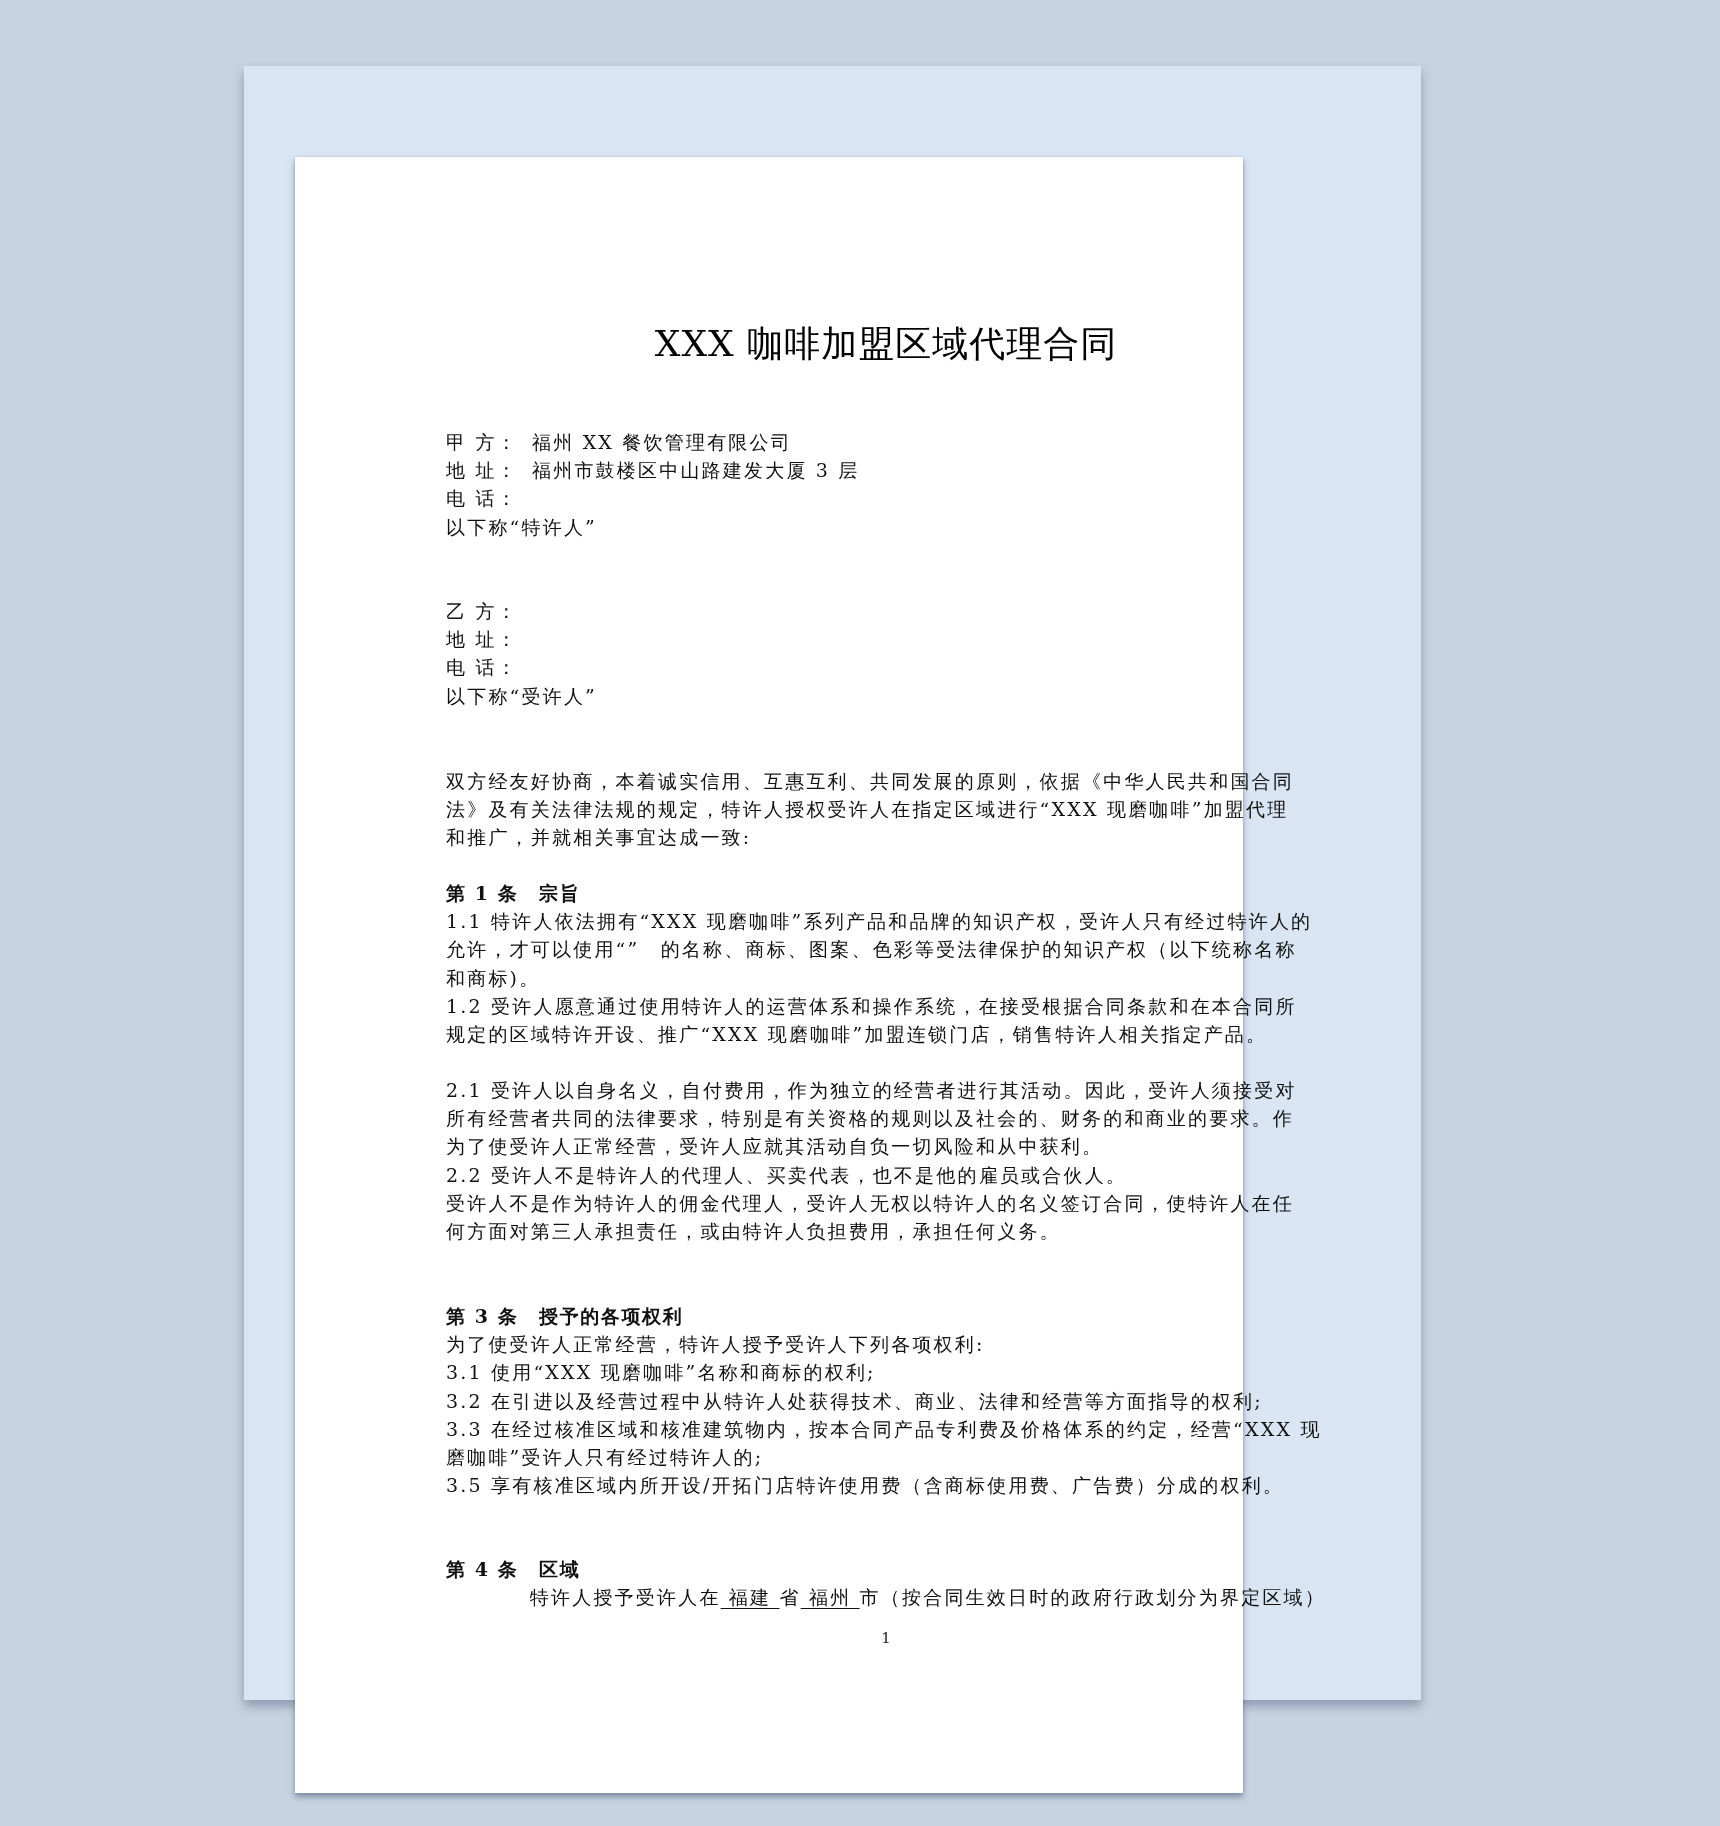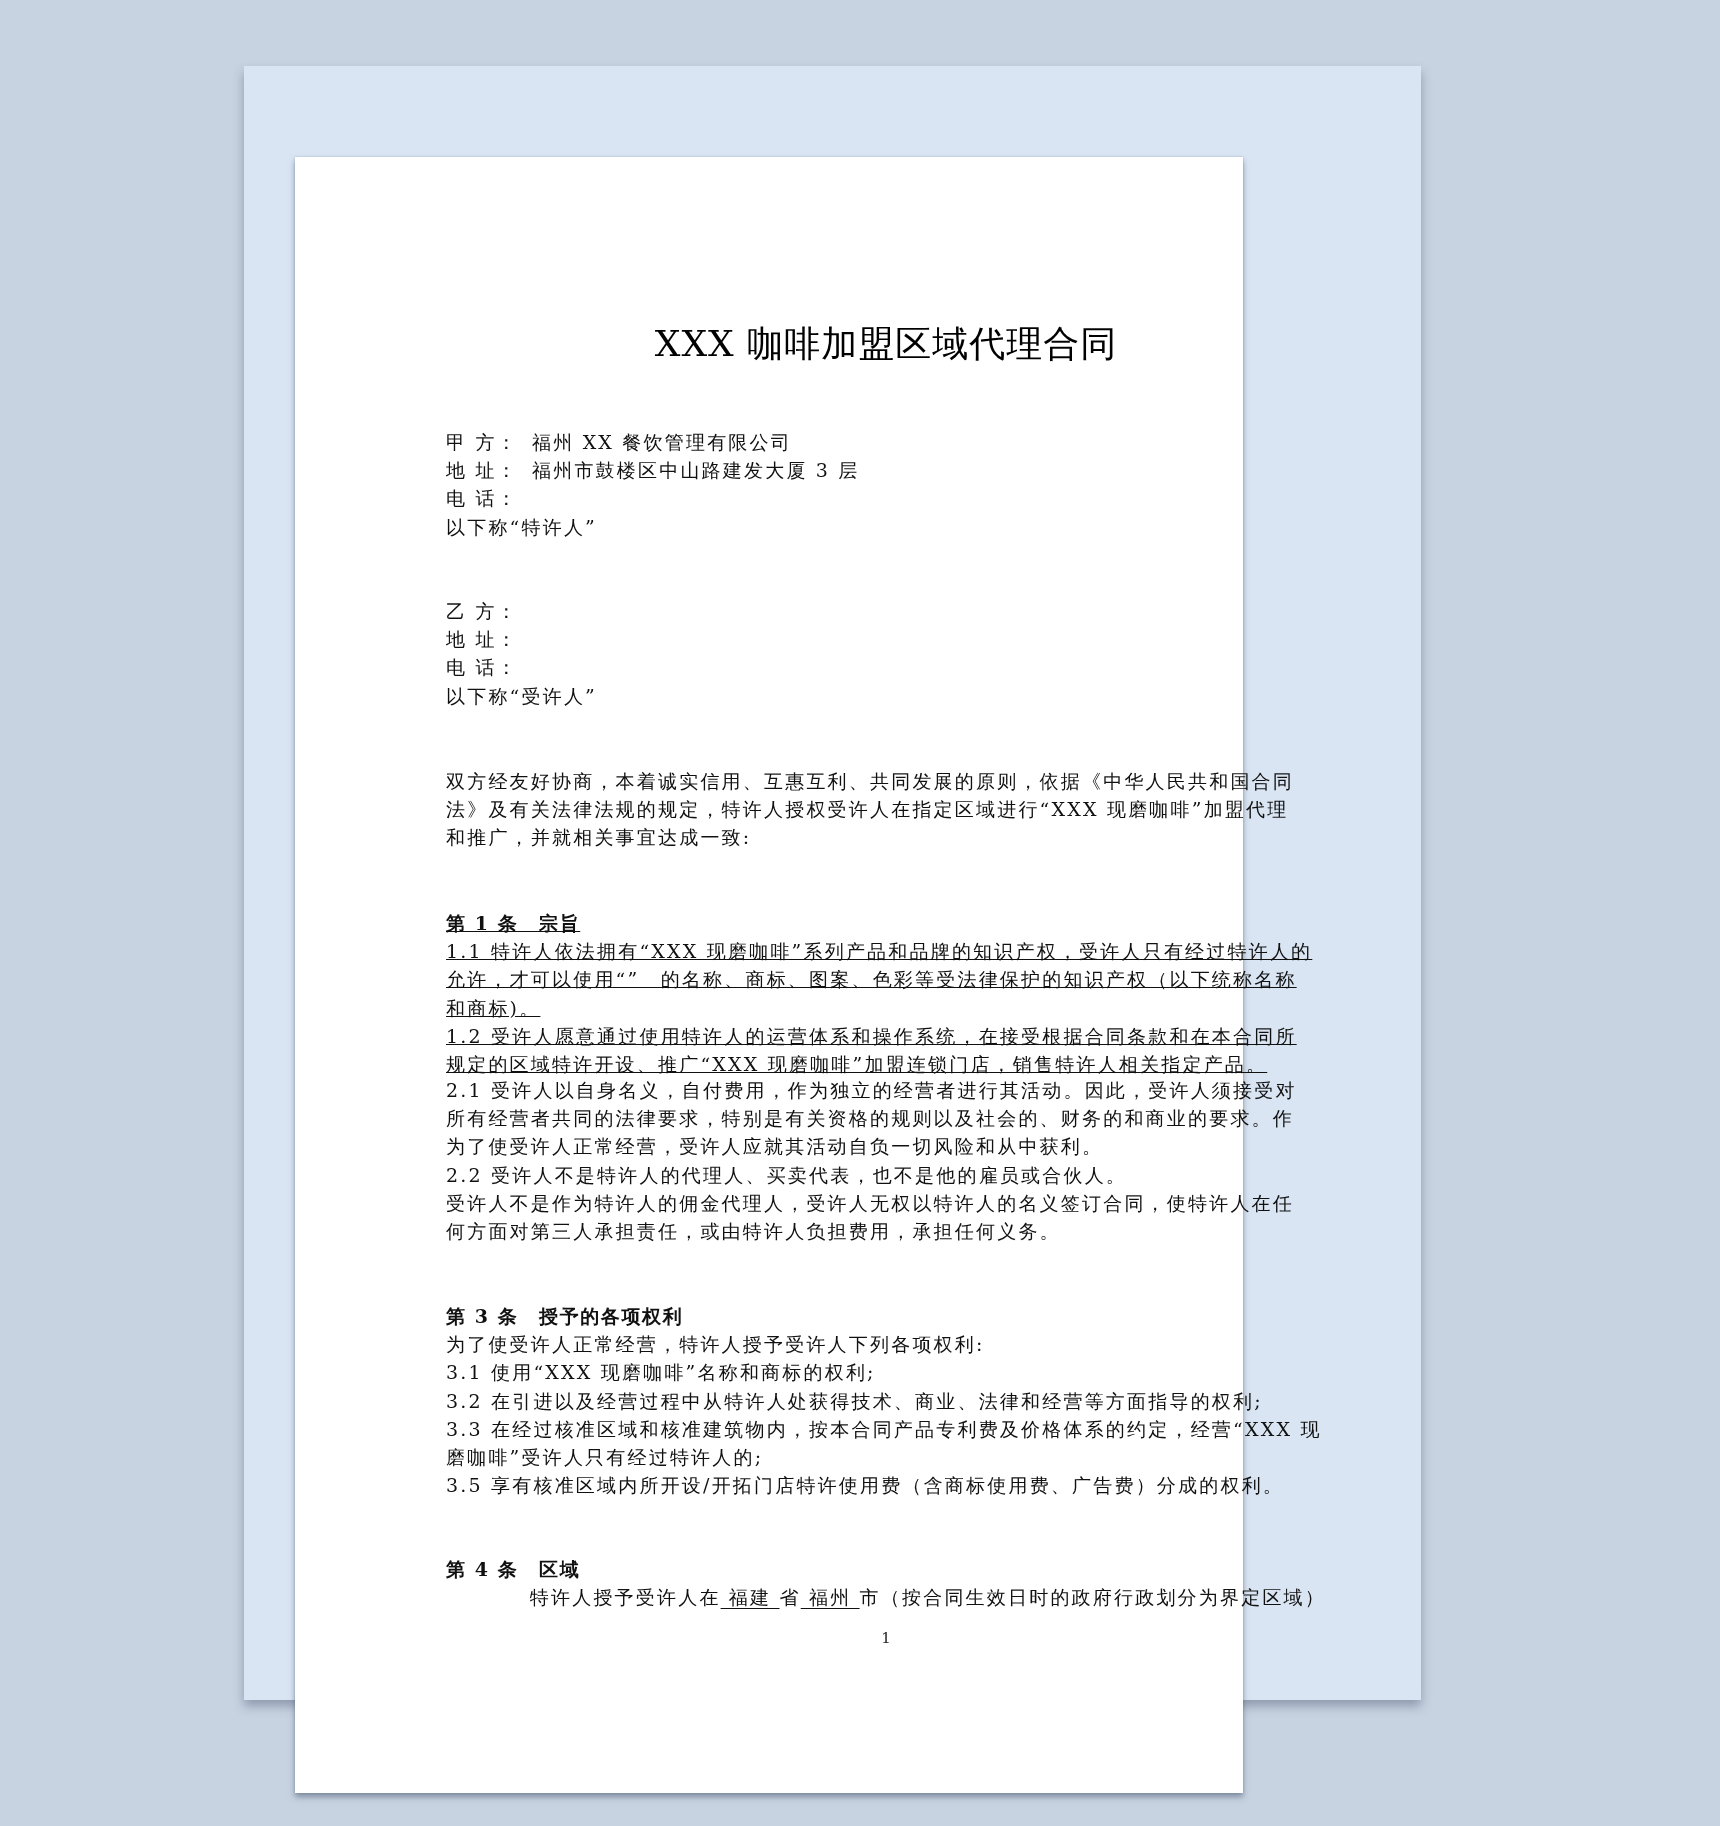--- a/index.html
+++ b/index.html
@@ -113,21 +113,21 @@
       </div>
       <div class="line">以下称“受许人”</div>
     </div>
 
     <div class="block" style="top:610px;">
       <div class="line">双方经友好协商，本着诚实信用、互惠互利、共同发展的原则，依据《中华人民共和国合同</div>
       <div class="line">法》及有关法律法规的规定，特许人授权受许人在指定区域进行“XXX 现磨咖啡”加盟代理</div>
       <div class="line">和推广，并就相关事宜达成一致:</div>
     </div>
 
-    <div class="block" style="top:752px;text-decoration:underline;">
+    <div class="block" style="top:722px;">
       <div class="line bold">第 1 条　宗旨</div>
       <div class="line">1.1 特许人依法拥有“XXX 现磨咖啡”系列产品和品牌的知识产权，受许人只有经过特许人的</div>
       <div class="line">允许，才可以使用“”　的名称、商标、图案、色彩等受法律保护的知识产权（以下统称名称</div>
       <div class="line">和商标)。</div>
       <div class="line">1.2  受许人愿意通过使用特许人的运营体系和操作系统，在接受根据合同条款和在本合同所</div>
       <div class="line">规定的区域特许开设、推广“XXX 现磨咖啡”加盟连锁门店，销售特许人相关指定产品。</div>
     </div>
 
     <div class="block" style="top:919px;">
       <div class="line">2.1  受许人以自身名义，自付费用，作为独立的经营者进行其活动。因此，受许人须接受对</div>

